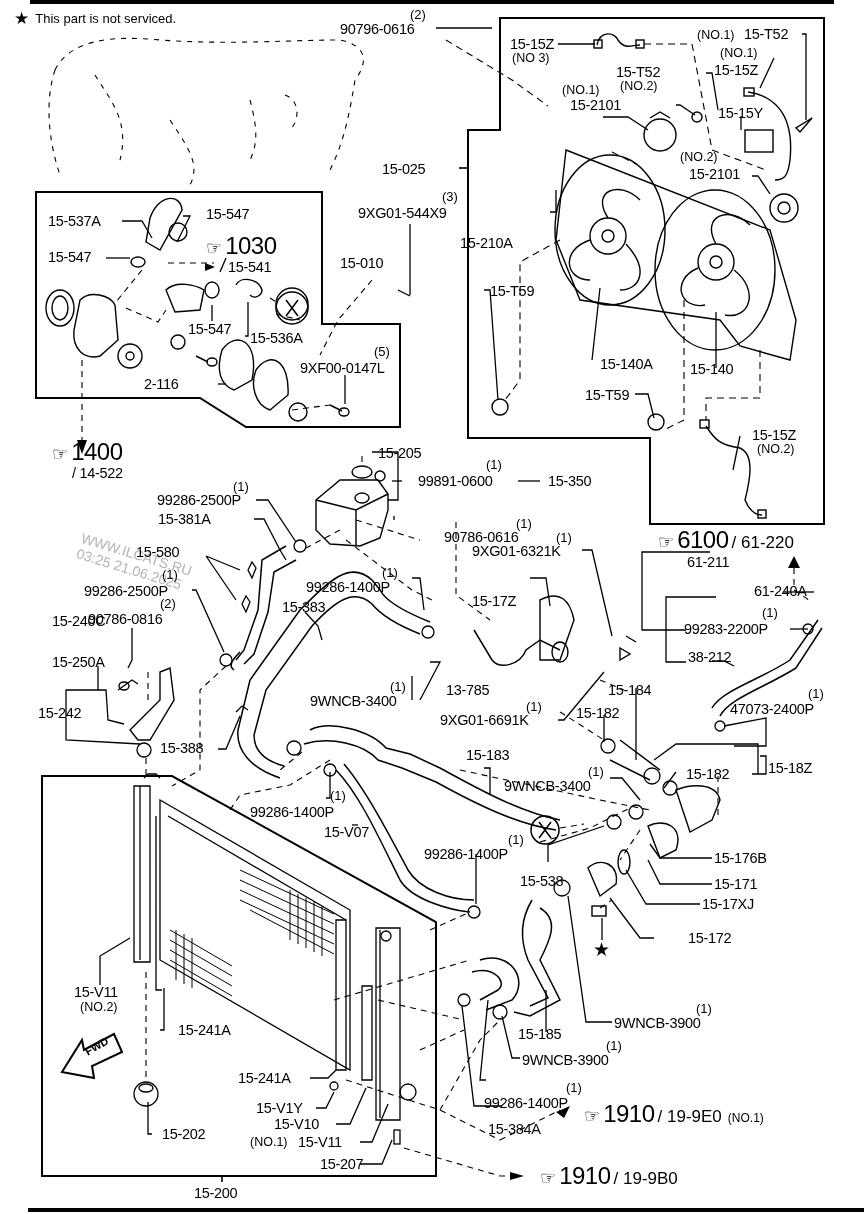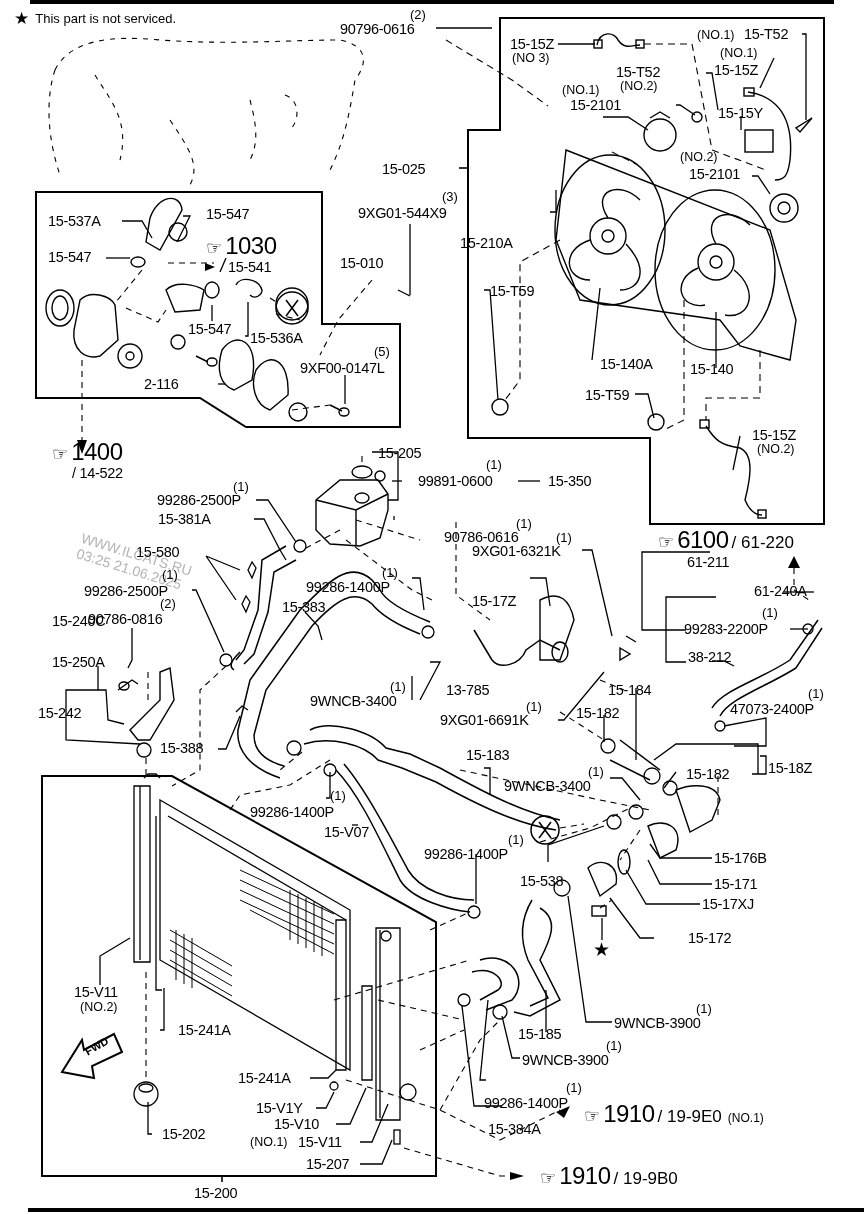--- a/index.html
+++ b/index.html
@@ -477,21 +477,21 @@
 <span style="position:absolute;left:593px;top:938px;font-size:19px;">★</span>
 
 <span class="lbl" style="left:74px;top:985px;">15-V11</span>
 <span class="sub" style="left:80px;top:1001px;">(NO.2)</span>
 <span class="lbl" style="left:178px;top:1023px;">15-241A</span>
 <span class="lbl" style="left:238px;top:1071px;">15-241A</span>
 <span class="lbl" style="left:256px;top:1101px;">15-V1Y</span>
 <span class="lbl" style="left:274px;top:1117px;">15-V10</span>
 <span class="sub" style="left:250px;top:1136px;">(NO.1)</span>
 <span class="lbl" style="left:298px;top:1135px;">15-V11</span>
-<span class="lbl" style="left:306px;top:1157px;">15-207</span>
+<span class="lbl" style="left:320px;top:1157px;">15-207</span>
 <span class="lbl" style="left:162px;top:1127px;">15-202</span>
 <span class="lbl" style="left:194px;top:1186px;">15-200</span>
 <span style="position:absolute;left:84px;top:1040px;font-size:11px;font-weight:bold;transform:rotate(-30deg);">FWD</span>
 
 <span class="lbl" style="left:518px;top:1027px;">15-185</span>
 <span class="qty" style="left:696px;top:1002px;">(1)</span>
 <span class="lbl" style="left:614px;top:1016px;">9WNCB-3900</span>
 <span class="qty" style="left:606px;top:1039px;">(1)</span>
 <span class="lbl" style="left:522px;top:1053px;">9WNCB-3900</span>
 <span class="lbl" style="left:488px;top:1122px;">15-384A</span>

